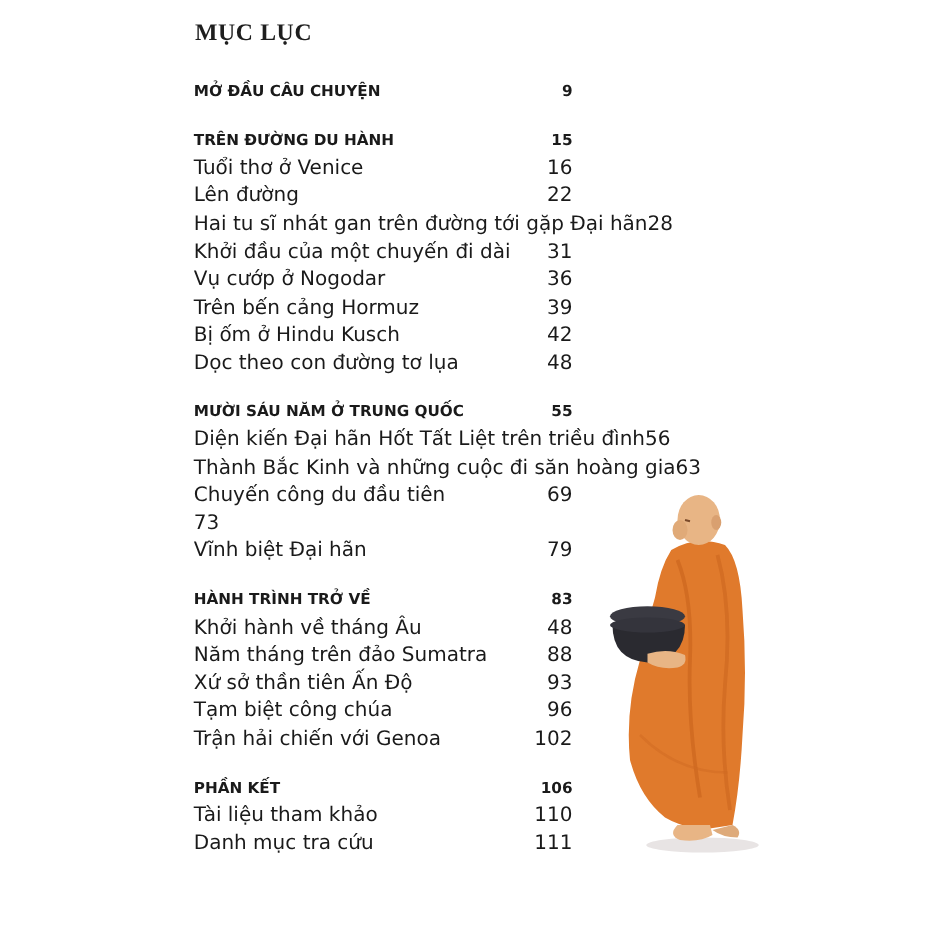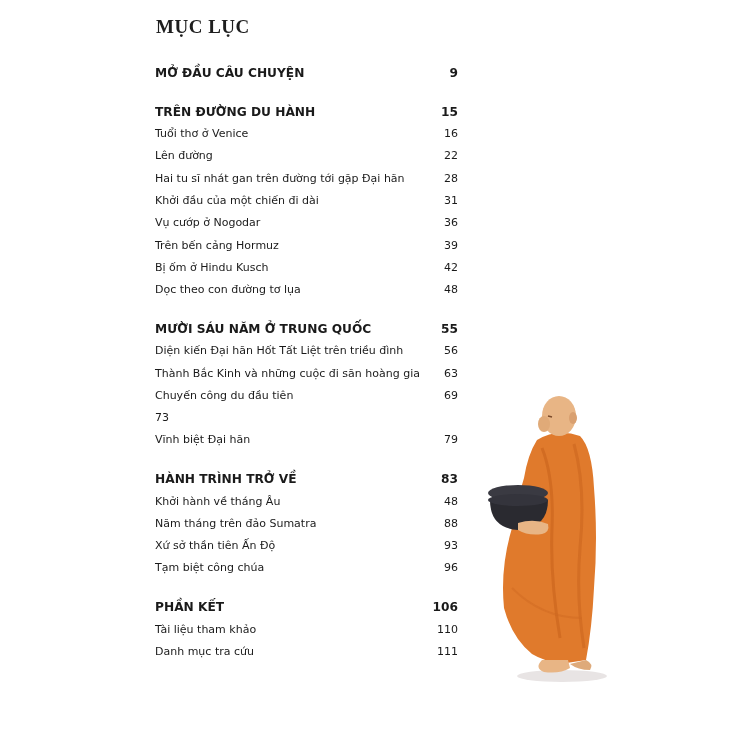--- a/index.html
+++ b/index.html
@@ -1,19 +1,19 @@
 <!DOCTYPE html>
 <html><head>
 <meta charset="utf-8">
 <style>
   html, body { margin:0; padding:0; background:#ffffff; }
   body { width:750px; height:750px; position:relative; overflow:hidden; font-family:"DejaVu Sans", sans-serif; color:#1a1a1a; }
   .title { position:absolute; left:156px; top:16px; font-family:"Liberation Serif", serif; font-size:19px; font-weight:bold; letter-spacing:0.5px; color:#1e1e1e; }
   .toc { position:absolute; left:155px; top:62px; width:303px; }
-  .row { display:flex; justify-content:space-between; align-items:baseline; height:22.3px; line-height:22.3px; font-size:11px; white-space:nowrap; }
+  .row { display:flex; justify-content:space-between; align-items:baseline; height:22.3px; line-height:22.3px; font-size:16px; white-space:nowrap; }
   .row .num { text-align:right; }
   .sec { font-weight:bold; font-size:12.2px;gap:14px; }
   .gap { height:16.5px; }
   .monk { position:absolute; left:482px; top:388px; width:130px; height:300px; }
 </style>
 </head>
 <body>
 
 <div class="title">MỤC LỤC</div>
 
@@ -35,21 +35,21 @@
     </div>
   <div class="row">
       <span>Lên đường</span>
       <span class="num">22</span>
     </div>
   <div class="row">
       <span>Hai tu sĩ nhát gan trên đường tới gặp Đại hãn</span>
       <span class="num">28</span>
     </div>
   <div class="row">
-      <span>Khởi đầu của một chiến đi dài</span>
+      <span>Khởi đầu của một chuyến đi dài</span>
       <span class="num">31</span>
     </div>
   <div class="row">
       <span>Vụ cướp ở Nogodar</span>
       <span class="num">36</span>
     </div>
   <div class="row">
       <span>Trên bến cảng Hormuz</span>
       <span class="num">39</span>
     </div>
@@ -101,20 +101,24 @@
       <span class="num">88</span>
     </div>
   <div class="row">
       <span>Xứ sở thần tiên Ấn Độ</span>
       <span class="num">93</span>
     </div>
   <div class="row">
       <span>Tạm biệt công chúa</span>
       <span class="num">96</span>
     </div>
+  <div class="row">
+      <span>Trận hải chiến với Genoa</span>
+      <span class="num">102</span>
+    </div>
   <div class="gap"></div>
 
   <div class="row sec">
     <span>PHẦN KẾT</span>
     <span class="num">106</span>
   </div>
   <div class="row">
       <span>Tài liệu tham khảo</span>
       <span class="num">110</span>
     </div>

